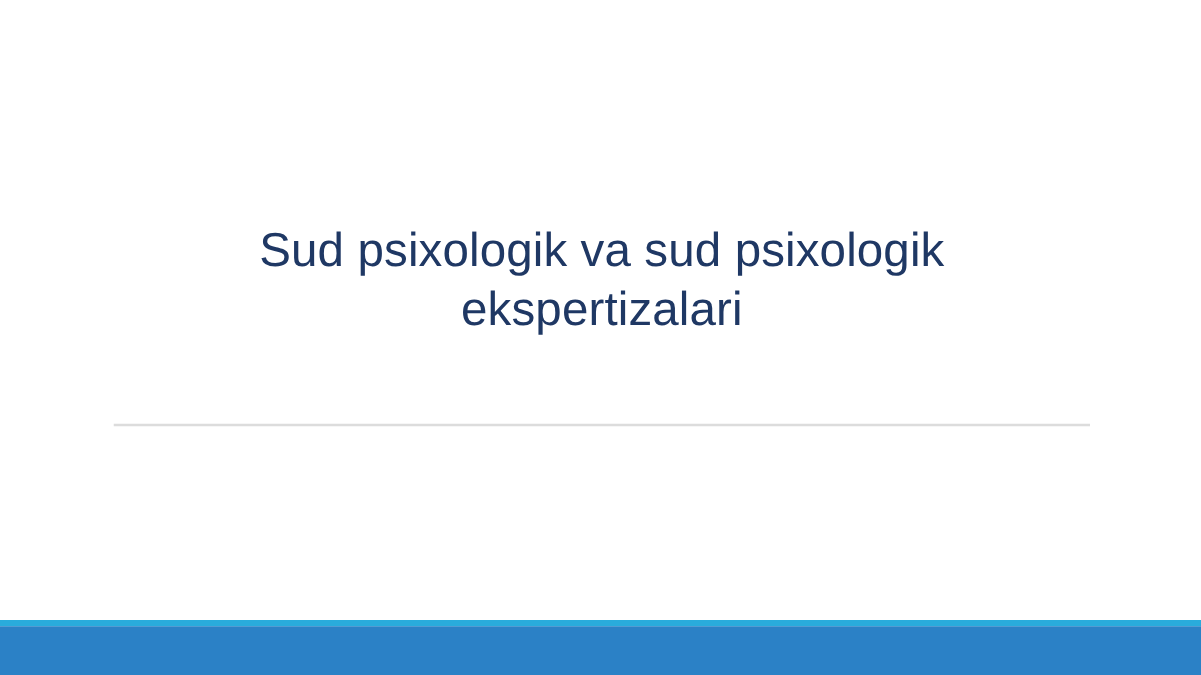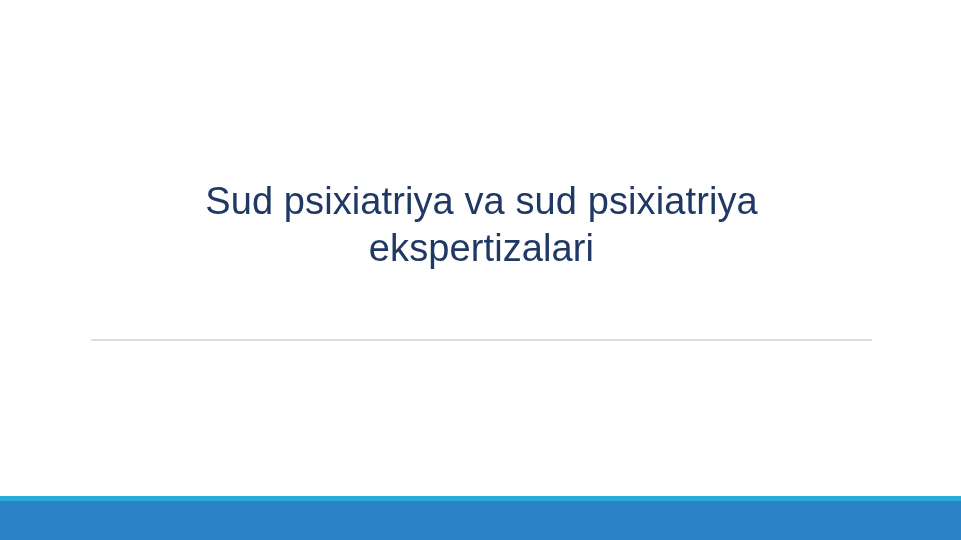--- a/index.html
+++ b/index.html
@@ -71,21 +71,21 @@
     height: 39px;
     background: #2b81c6;
   }
 </style>
 </head>
 <body>
 
 <div class="slide">
 
   <div class="title-block">
-    <h1 class="slide-title">Sud psixiatriya va sud psixiatriya
+    <h1 class="slide-title">Sud psixologik va sud psixologik
 ekspertizalari</h1>
   </div>
 
   <div class="title-divider"></div>
 
   <div class="accent-bar-top"></div>
   <div class="accent-bar-main"></div>
 
 </div>
 

